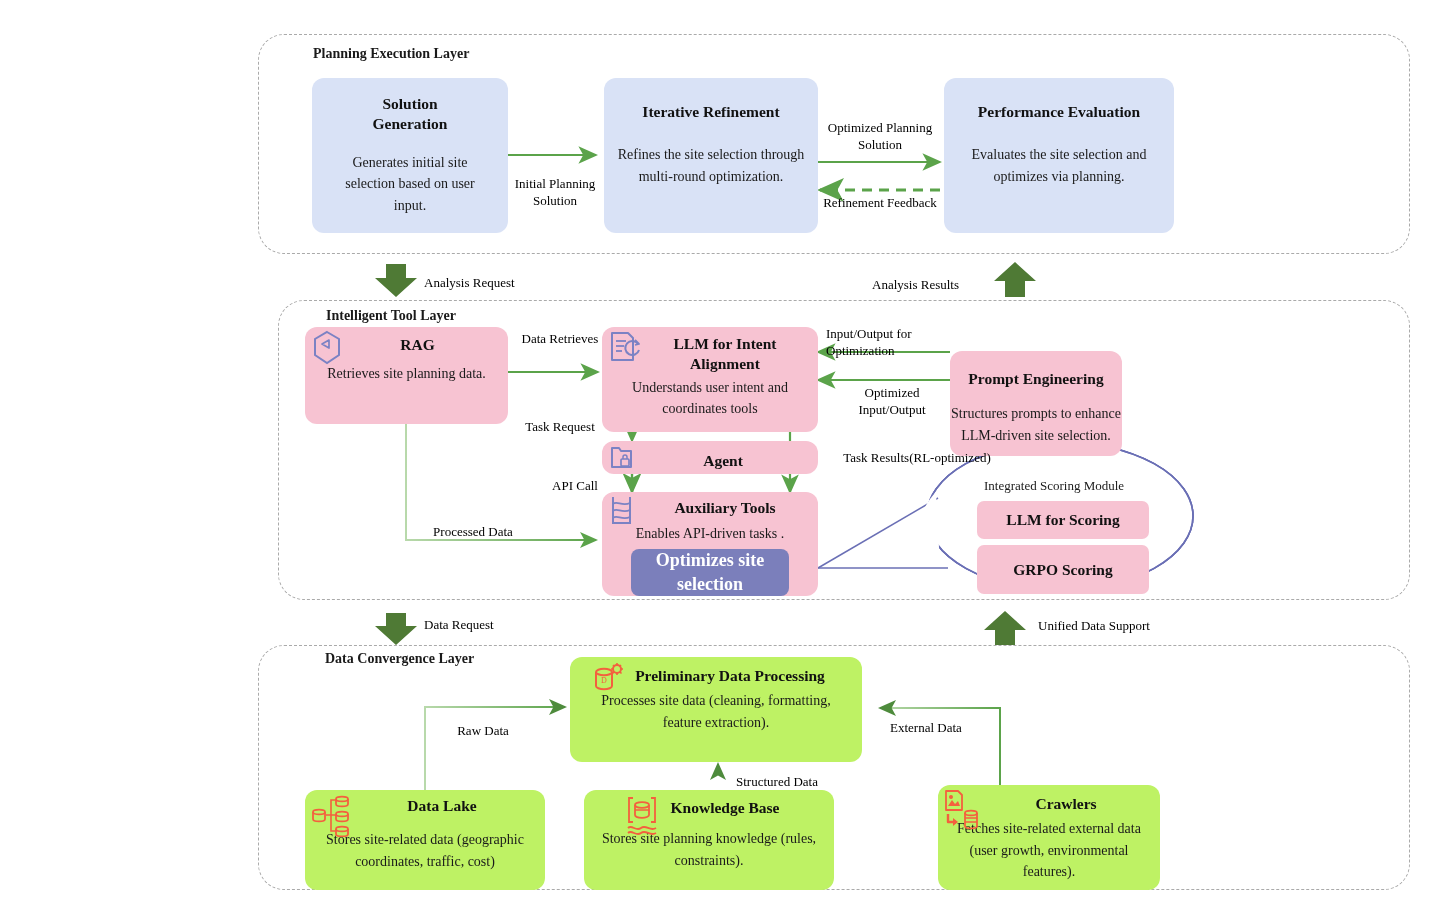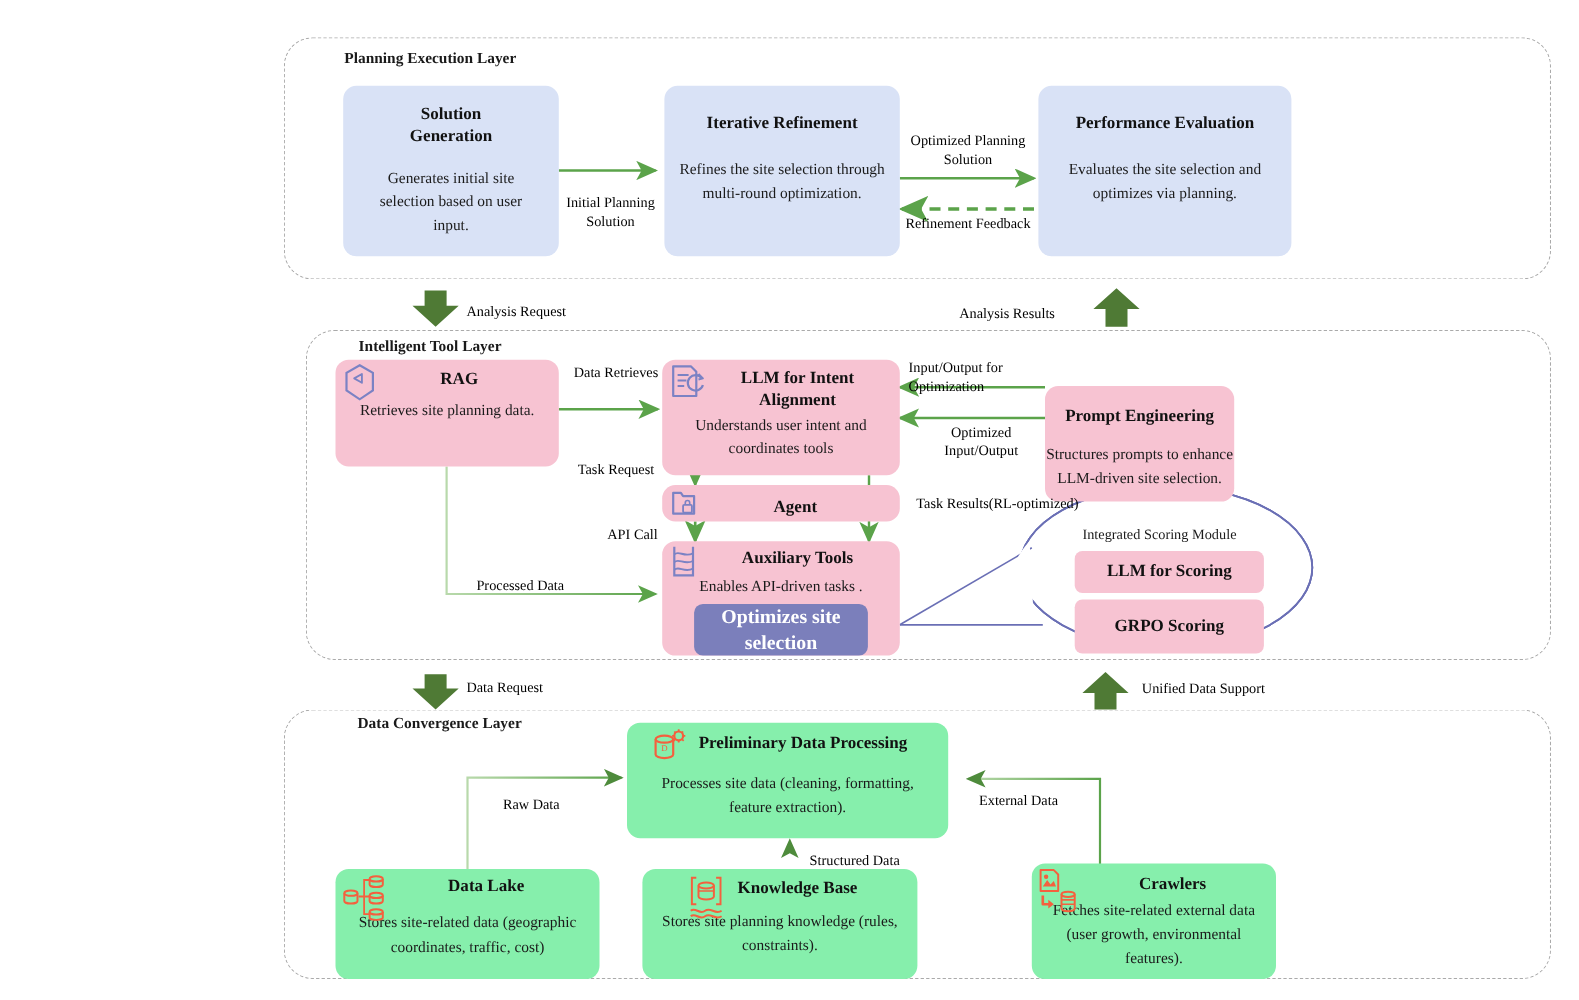--- a/index.html
+++ b/index.html
@@ -57,21 +57,21 @@
     color: #111111;
     line-height: 1.28;
   }
   .node .desc {
     font-size: 14px;
     color: #1a1a1a;
     line-height: 1.55;
   }
   .blue  { background: #d9e2f6; }
   .pink  { background: #f7c3d2; }
-  .yellow{ background: #86efac; }
+  .yellow{ background: #bef264; }
   .purple{ background: #7b7fbb; }
   .purple .title { color: #ffffff; }
 
   
   .edge-label {
     position: absolute;
     font-size: 13px;
     color: #000000;
     line-height: 1.3;
     text-align: center;
@@ -291,31 +291,31 @@
   </div>
 
   <div class="edge-label" style="left:512px; top:331px; width:96px;">Data Retrieves</div>
   <div class="edge-label" style="left:512px; top:419px; width:96px;">Task Request</div>
   <div class="edge-label" style="left:540px; top:478px; width:70px;">API Call</div>
   <div class="edge-label" style="left:418px; top:524px; width:110px;">Processed Data</div>
   <div class="edge-label" style="left:826px; top:326px; width:126px; text-align:left;">Input/Output for
 Optimization</div>
   <div class="edge-label" style="left:840px; top:385px; width:104px;">Optimized
 Input/Output</div>
-  <div class="edge-label" style="left:822px; top:450px; width:190px; text-align:left;margin-left:11px;">Task Results(RL-optimized)</div>
+  <div class="edge-label" style="left:822px; top:450px; width:190px; text-align:center;">Task Results(RL-optimized)</div>
 
   <div class="edge-label" style="left:424px; top:617px; width:120px; text-align:left;">Data Request</div>
   <div class="edge-label" style="left:1038px; top:618px; width:160px; text-align:left;">Unified Data Support</div>
 
   <div class="layer-box" style="left:258px; top:645px; width:1152px; height:245px;"></div>
   <div class="layer-title" style="left:325px; top:651px;">Data Convergence Layer</div>
 
   <div class="node yellow" style="left:570px; top:657px; width:292px; height:105px; padding:9px 10px 0;">
     <div class="title" style="margin-left:28px;">Preliminary Data Processing</div>
-    <div class="desc" style="margin-top:16px; width:266px;">Processes site data (cleaning, formatting, feature extraction).</div>
+    <div class="desc" style="margin-top:4px; width:266px;">Processes site data (cleaning, formatting, feature extraction).</div>
   </div>
   <span class="icon" style="left:592px; top:662px;">
     <svg width="34" height="32" viewBox="0 0 34 32">
       <ellipse cx="12" cy="10" rx="8" ry="3.2" fill="none" stroke="#f4603e" stroke-width="2"></ellipse>
       <path d="M4,10 L4,24 A8,3.2 0 0,0 20,24 L20,10" fill="none" stroke="#f4603e" stroke-width="2"></path>
       <text x="12" y="21" font-size="8" fill="#f4603e" text-anchor="middle" font-family="'Liberation Serif',serif">D</text>
       <circle cx="25" cy="7" r="4" fill="none" stroke="#f4603e" stroke-width="2"></circle>
       <path d="M25,1 L25,3 M25,11 L25,13 M19,7 L21,7 M29,7 L31,7 M21,3 L22.5,4.5 M28,10 L29.5,11.5 M29,3 L27.5,4.5 M22,10 L20.5,11.5" stroke="#f4603e" stroke-width="1.6"></path>
     </svg>
   </span>

